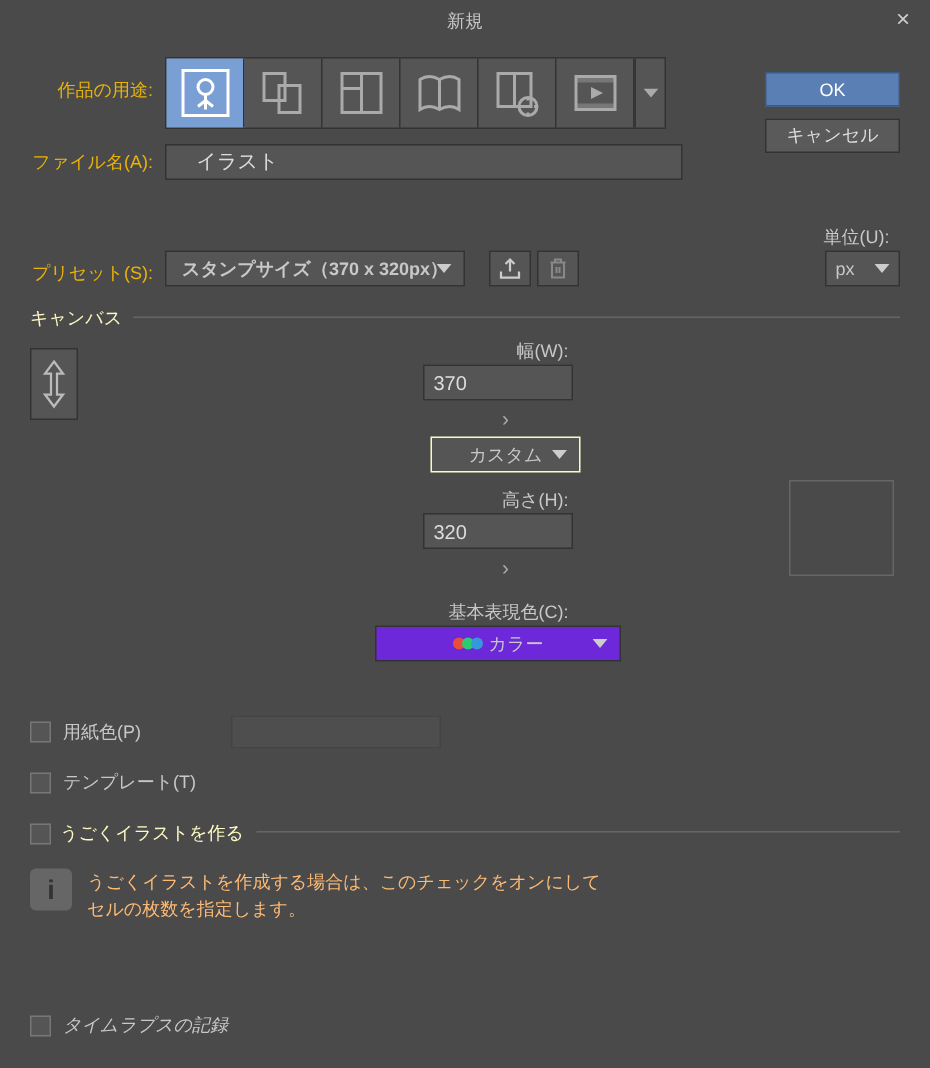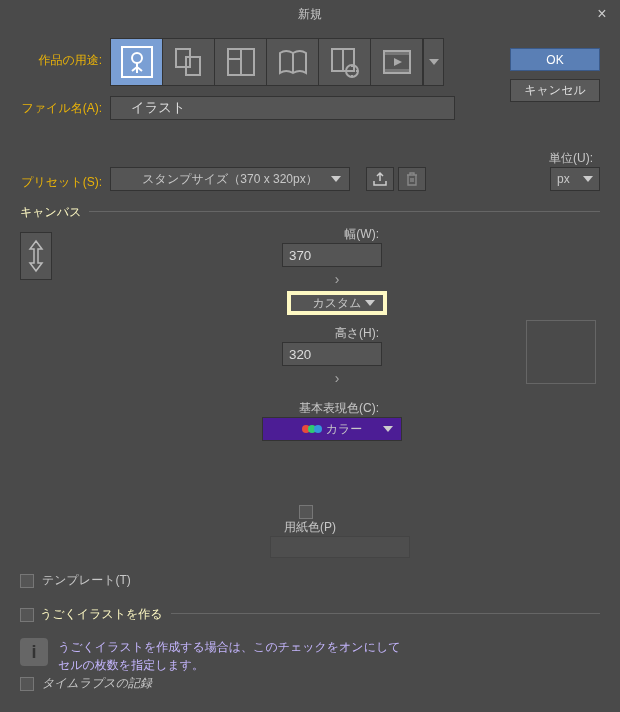--- a/index.html
+++ b/index.html
@@ -20,57 +20,57 @@
 .purpose-icons .dropdown { width: 20px; height: 46px; display: flex; align-items: center; justify-content: center; cursor: pointer; border-left: 1px solid #333; }
 
 .btn { width: 90px; height: 23px; background: #5a5a5a; border: 1px solid #333; color: #ddd; display: flex; align-items: center; justify-content: center; cursor: pointer; margin-bottom: 8px; }
 .btn.primary { background: #5a7fb5; color: #fff; border: 1px solid #3a5a8a; }
 .btn-col { position: absolute; right: 20px; top: 48px; }
 
 .text-input { background: #555; border: 1px solid #333; color: #ddd; padding: 4px 20px; height: 24px; }
 .filename { width: 345px; }
 
 .preset-row { display: flex; align-items: flex-end; margin-top: 30px; margin-bottom: 16px; }
-.preset-select { width: 240px; height: 24px; background: #555; border: 1px solid #333; display: flex; align-items: center; justify-content: center; position: relative; cursor: pointer; margin-right: 16px; }
+.preset-select { width: 200px; height: 24px; background: #555; border: 1px solid #333; display: flex; align-items: center; justify-content: center; position: relative; cursor: pointer; margin-right: 16px; font-weight: bold; }
 .preset-select .caret { position: absolute; right: 8px; }
 .icon-btn { width: 28px; height: 24px; background: #555; border: 1px solid #333; display: flex; align-items: center; justify-content: center; cursor: pointer; margin-right: 4px; }
 
 .unit-group { margin-left: auto; display: flex; align-items: center; flex-direction: column; }
 .unit-select { width: 50px; height: 24px; background: #555; border: 1px solid #333; display: flex; align-items: center; padding: 0 6px; position: relative; cursor: pointer; margin-left: 8px; }
 .unit-select .caret { position: absolute; right: 6px; }
 
 .fieldset { border-top: 1px solid #666; position: relative; margin-top: 20px; padding-top: 14px; }
 .fieldset .legend { position: absolute; top: -8px; left: 0; background: #4a4a4a; padding-right: 8px; color: #fef9c3; }
 
 .canvas-body { display: flex; }
 .orient-btn { width: 32px; height: 48px; background: #555; border: 1px solid #333; margin: 6px 12px 0 0; display: flex; align-items: center; justify-content: center; cursor: pointer; }
 
 .field-rows { flex: 1; }
 .field-row { display: flex; align-items: center; margin-bottom: 10px; flex-direction: column; }
 .field-label { width: 110px; text-align: right; padding-right: 8px; }
 .num-input { width: 100px; height: 24px; background: #555; border: 1px solid #333; color: #ddd; padding: 0 6px; }
 .arrow-btn { width: 26px; height: 24px; display: flex; align-items: center; justify-content: center; cursor: pointer; margin-left: 10px; color: #aaa; font-size: 14px; }
-.small-select { width: 100px; height: 24px; background: #555; border: 4px solid #fef9c3; display: flex; align-items: center; justify-content: center; position: relative; cursor: pointer; margin-left: 10px; }
+.small-select { width: 100px; height: 24px; background: #555; border: 1px solid #fef9c3; display: flex; align-items: center; justify-content: center; position: relative; cursor: pointer; margin-left: 10px; }
 .small-select .caret { position: absolute; right: 8px; }
 .dd-btn { width: 26px; height: 24px; background: #555; border: 1px solid #333; display: flex; align-items: center; justify-content: center; cursor: pointer; margin-left: 6px; }
 
-.color-select { width: 140px; height: 24px; background: #4c1d95; border: 1px solid #333; display: flex; align-items: center; justify-content: center; position: relative; cursor: pointer; }
+.color-select { width: 164px; height: 24px; background: #6d28d9; border: 1px solid #333; display: flex; align-items: center; justify-content: center; position: relative; cursor: pointer; }
 .color-select .caret { position: absolute; right: 8px; }
 .color-dots { display: inline-flex; margin-right: 6px; }
 .color-dots span { width: 8px; height: 8px; border-radius: 50%; margin-right: -2px; }
 
 .preview-box { width: 70px; height: 64px; border: 1px solid #666; position: absolute; right: 24px; top: 320px; }
 
 .checkbox-row { display: flex; align-items: center; margin-top: 14px; }
 .checkbox { width: 14px; height: 14px; border: 1px solid #777; background: #555; margin-right: 8px; cursor: pointer; }
 .color-swatch { width: 140px; height: 22px; background: #4e4e4e; border: 1px solid #444; margin-left: 60px; }
 
 .info-row { display: flex; margin-top: 10px; }
 .info-icon { width: 28px; height: 28px; background: #666; border-radius: 4px; color: #333; display: flex; align-items: center; justify-content: center; font-weight: bold; font-size: 18px; margin-right: 10px; flex-shrink: 0; }
-.info-text { line-height: 1.5; color: #c4b5fd; }
+.info-text { line-height: 1.5; color: #fdba74; }
 
 .bottom-check { position: absolute; left: 20px; bottom: 20px; display: flex; align-items: center; font-style: italic; }
 
 svg { display: block; }
 </style>
 </head>
 <body>
 
 <div class="titlebar">
   <span>新規</span>
@@ -213,21 +213,21 @@
             <span class="caret">
                 <svg width="10" height="6">
                   <path d="M0 0 L5 6 L10 0 Z" fill="#ccc"></path>
                 </svg>
               </span>
           </div>
         </div>
       </div>
     </div>
 
-    <div class="checkbox-row" style="margin-top:54px;flex-direction:column;">
+    <div class="checkbox-row" style="margin-top:26px;">
       <div class="checkbox"></div>
       <span>用紙色(P)</span>
       <div class="color-swatch"></div>
     </div>
     <div class="checkbox-row">
       <div class="checkbox"></div>
       <span>テンプレート(T)</span>
     </div>
   </div>
 

